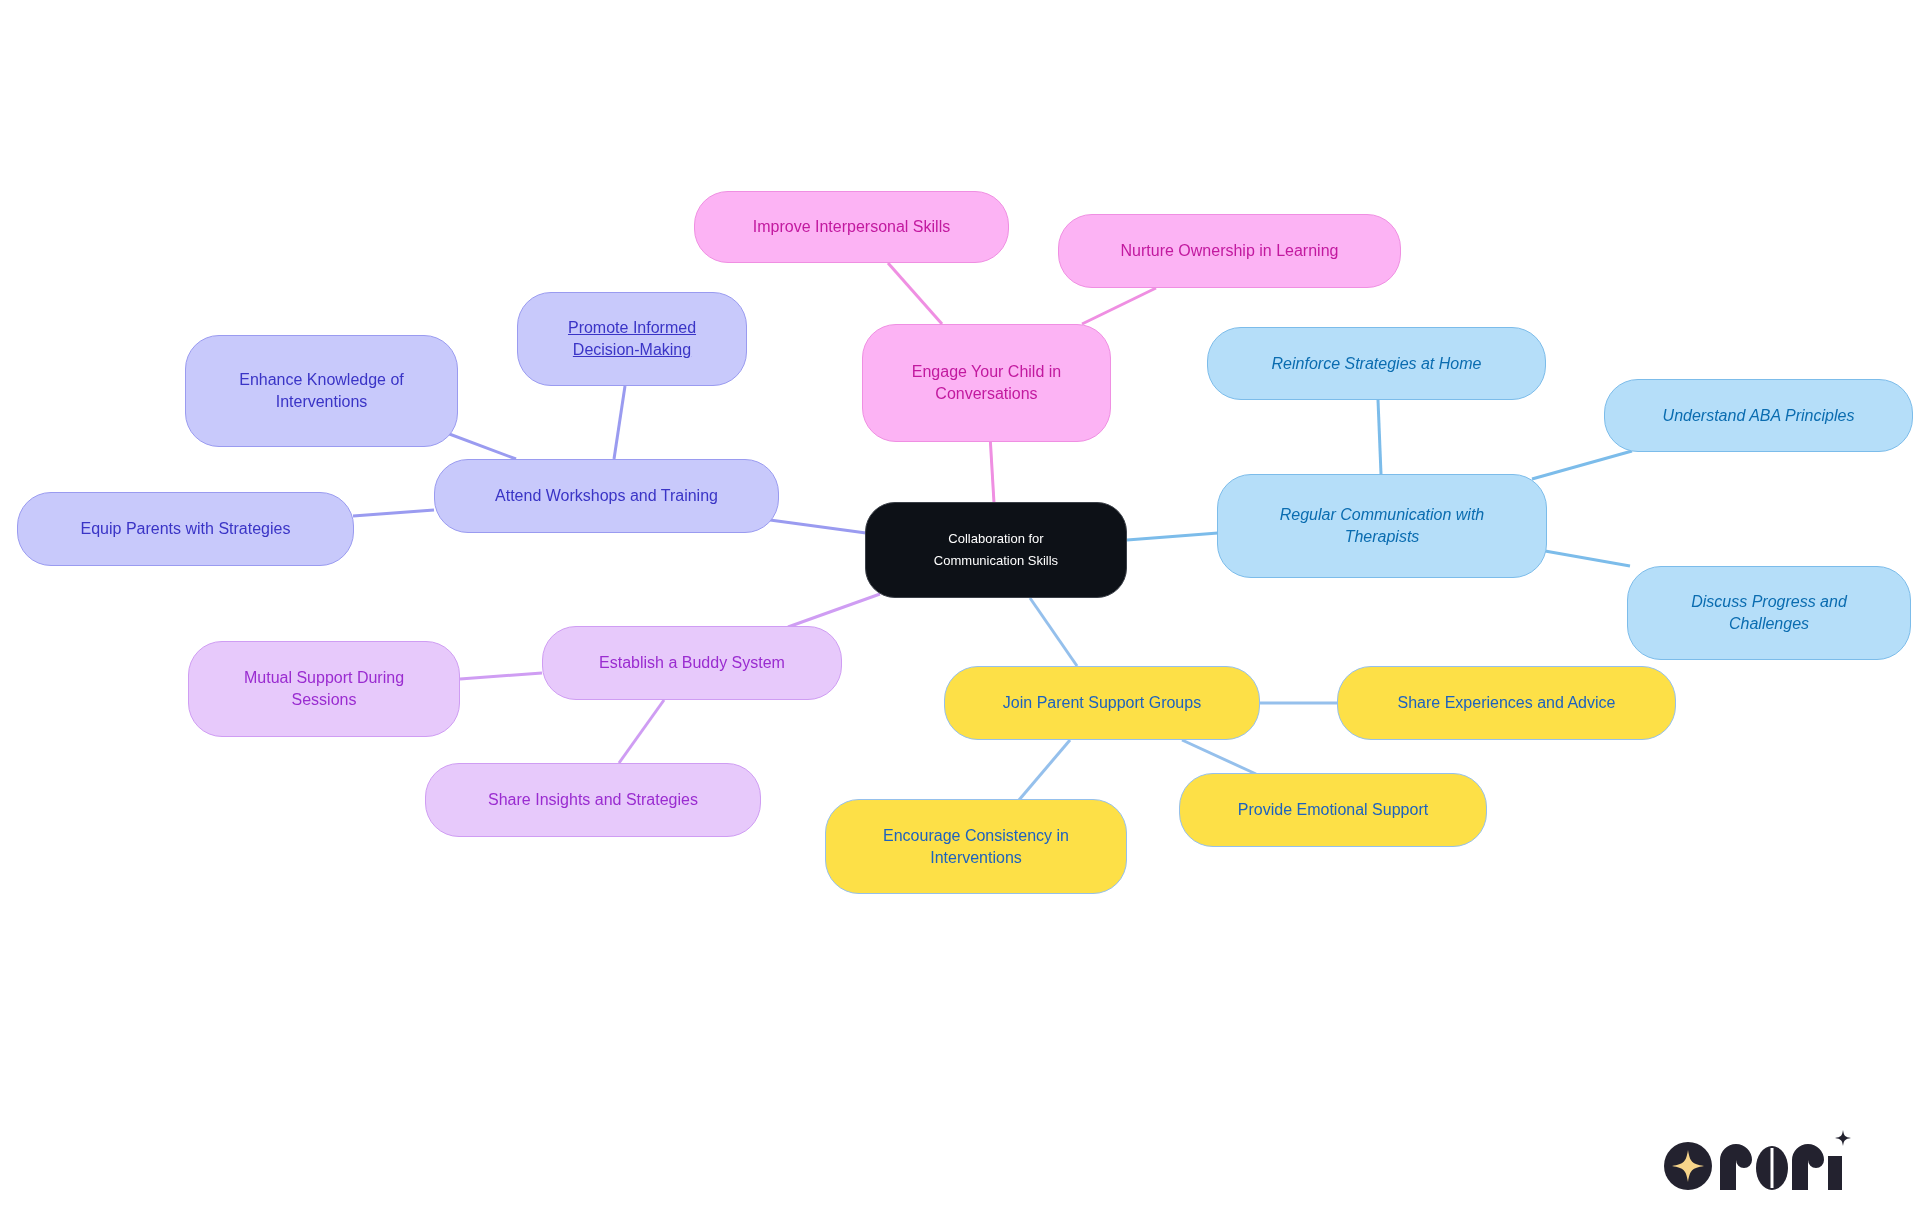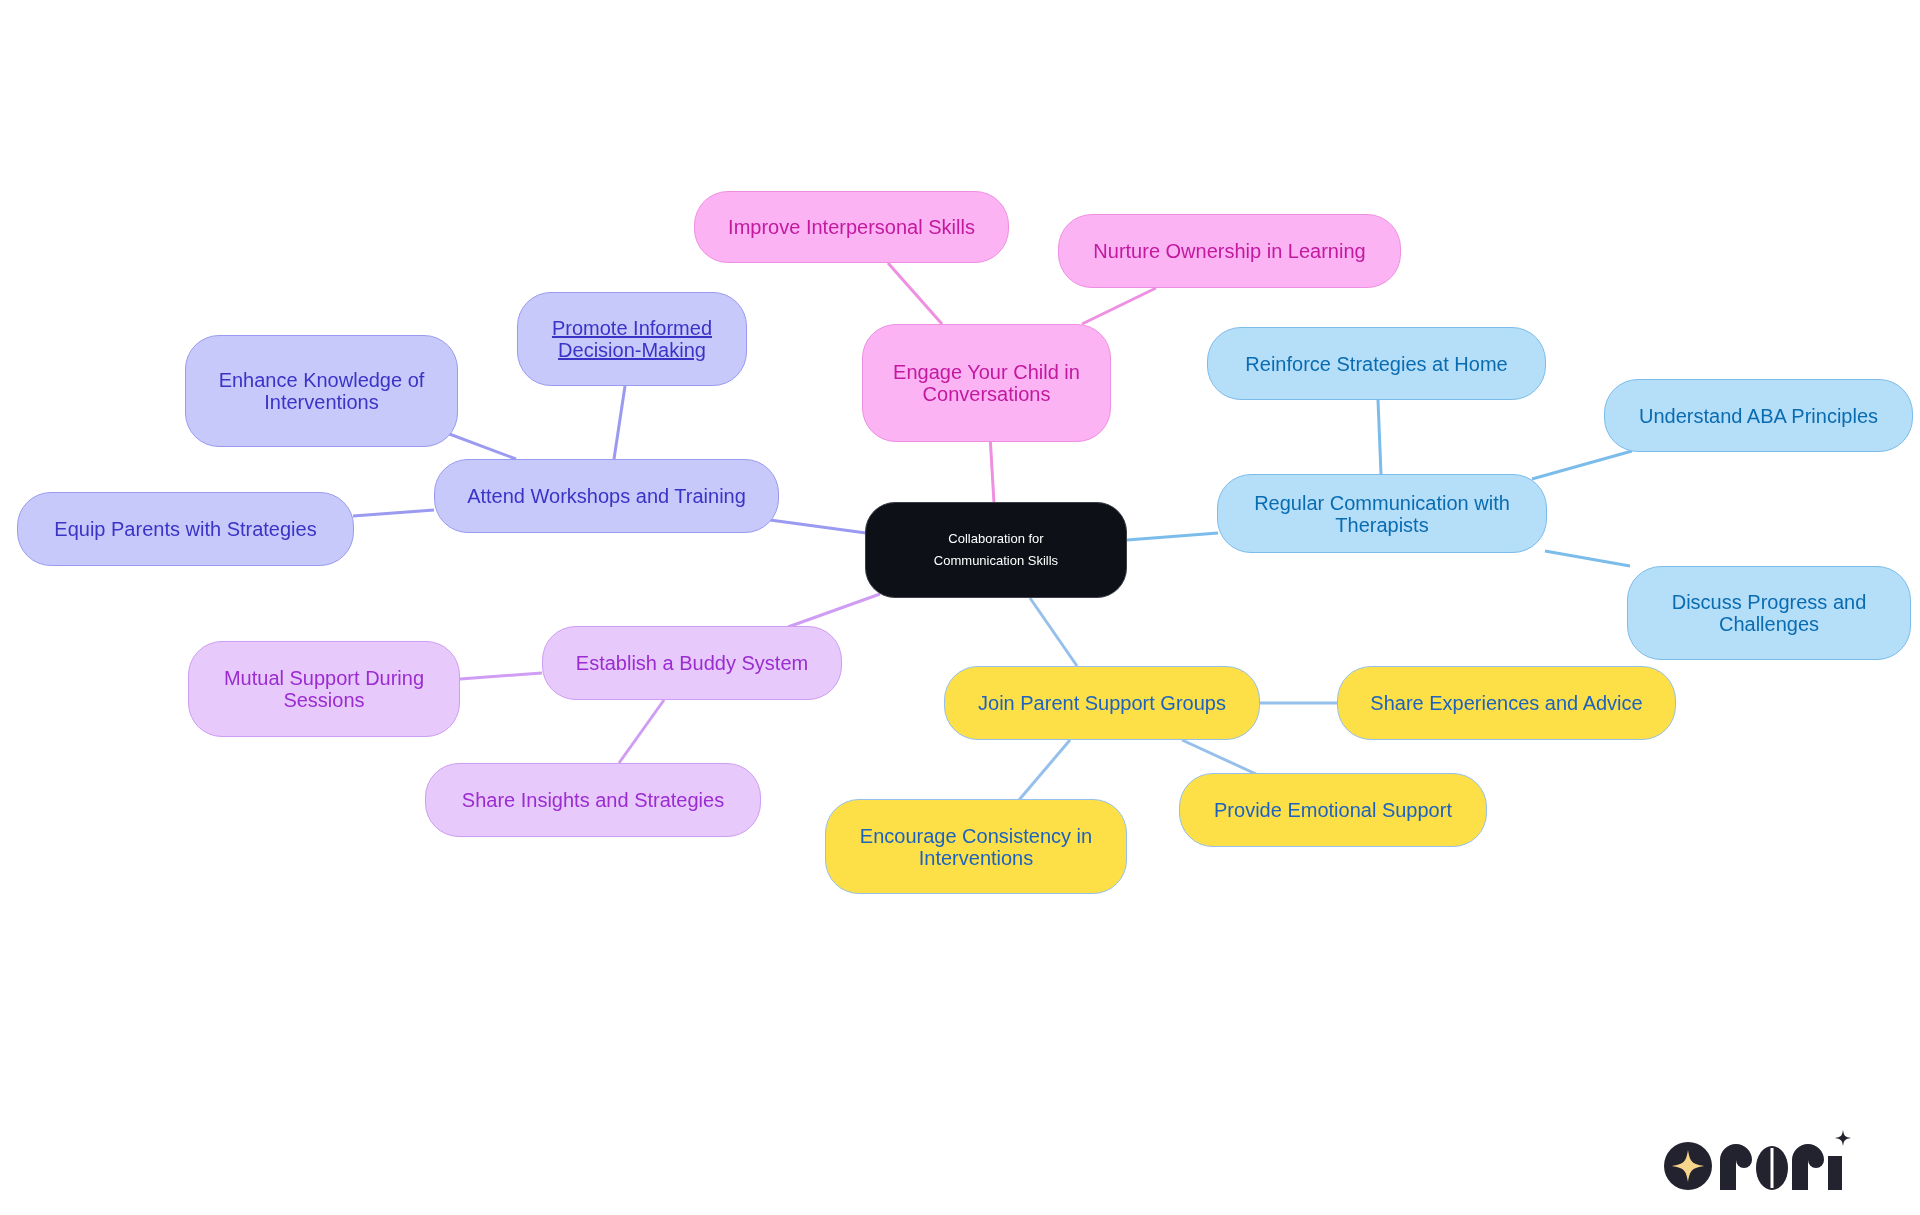--- a/index.html
+++ b/index.html
@@ -2,28 +2,28 @@
 <html><head>
 <meta charset="utf-8">
 <style>
   html, body { margin: 0; padding: 0; background: #ffffff; }
   body { width: 1920px; height: 1215px; position: relative; overflow: hidden;
          font-family: "Liberation Sans", "DejaVu Sans", sans-serif; }
   #edges { position: absolute; left: 0; top: 0; width: 1920px; height: 1215px; }
   .node {
     position: absolute; box-sizing: border-box;
     display: flex; align-items: center; justify-content: center; text-align: center;
-    border-radius: 34px; border: 1.5px solid; font-size: 20px; line-height: 22px;
+    border-radius: 34px; border: 1.5px solid; font-size: 16px; line-height: 22px;
     padding: 0 18px; cursor: pointer;
   }
   .node span { display: block; }
   .root { background: #0d1117; border-color: #3a3f47; color: #ffffff; border-radius: 30px; font-size: 13px; }
   .indigo { background: #c8c9fb; border-color: #9a9bf0; color: #3a34c6; }
   .pink { background: #fcb3f4; border-color: #ef8fe2; color: #c2199f; }
-  .sky { background: #b5def9; border-color: #7cbcea; color: #0a6cb0; }
+  .sky { background: #b5def9; border-color: #7cbcea; color: #0a6cb0; font-style: italic; }
   .blue { background: #fde047; border-color: #95c0ec; color: #1d62bf; }
   .violet { background: #e7c9fb; border-color: #cf9df3; color: #9a2cd0; }
   #logo { position: absolute; left: 1660px; top: 1126px; width: 200px; height: 66px; }
 </style>
 </head>
 <body>
 
 <svg id="edges" viewBox="0 0 1920 1215">
 
   <line x1="866" y1="533" x2="770" y2="520" stroke="#9a9bf0" stroke-width="3"></line>
@@ -83,21 +83,21 @@
       <span>Conversations</span>
     </div>
 </div>
 <div class="node pink" style="left:694px;top:191px;width:315px;height:72px;">
   <span>Improve Interpersonal Skills</span>
 </div>
 <div class="node pink" style="left:1058px;top:214px;width:343px;height:74px;">
   <span>Nurture Ownership in Learning</span>
 </div>
 
-<div class="node sky" style="left:1217px;top:474px;width:330px;height:79px;">
+<div class="node sky" style="left:1217px;top:474px;width:330px;height:104px;">
   <div>
       <span>Regular Communication with</span>
       <span>Therapists</span>
     </div>
 </div>
 <div class="node sky" style="left:1207px;top:327px;width:339px;height:73px;">
   <span>Reinforce Strategies at Home</span>
 </div>
 <div class="node sky" style="left:1604px;top:379px;width:309px;height:73px;">
   <span>Understand ABA Principles</span>

